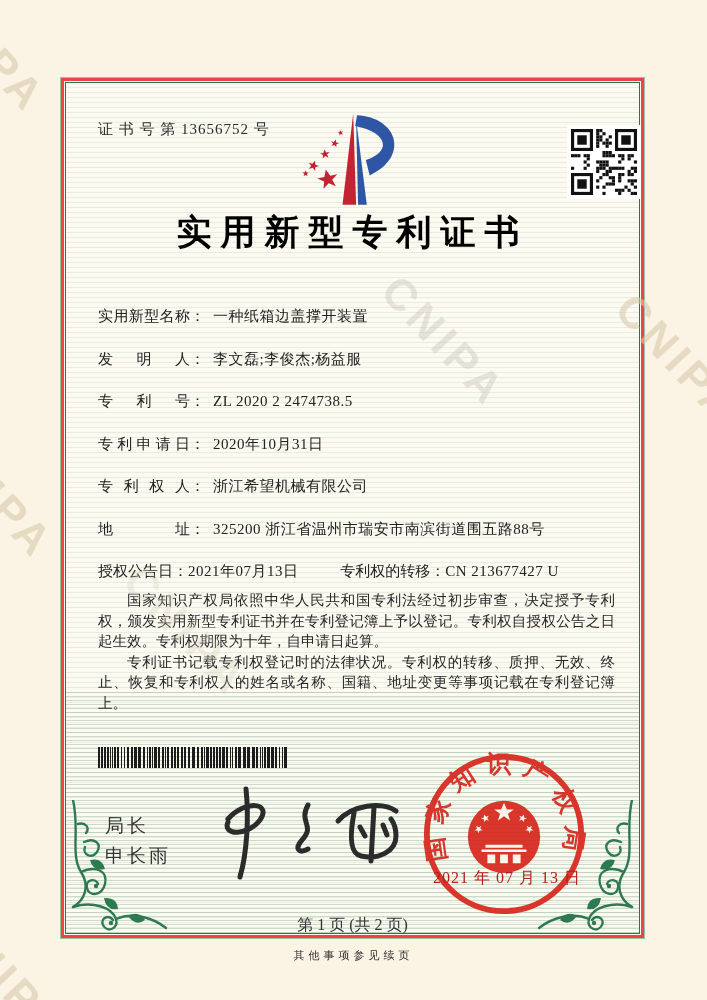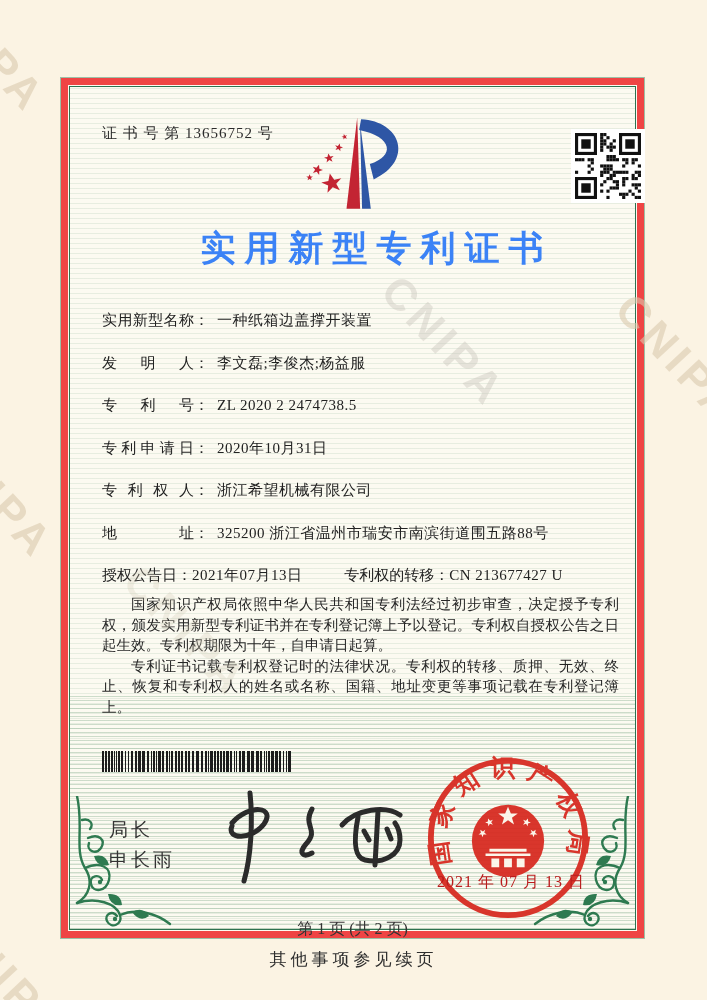--- a/index.html
+++ b/index.html
@@ -12,35 +12,35 @@
   .wm{
     position:absolute;z-index:0;pointer-events:none;
     font:700 44px "Liberation Sans","DejaVu Sans",sans-serif;
     letter-spacing:5px;color:rgba(219,201,174,.6);
     transform:rotate(47deg);transform-origin:left top;white-space:nowrap;
   }
   .wm.gray{color:rgba(200,195,185,.42);}
   .wm.faint{color:rgba(210,200,180,.28);}
   .frame{
     position:absolute;left:61px;top:78px;width:583px;height:860px;z-index:1;
-    border:7px solid #ef4444;background:#fcfaf1;box-sizing:border-box;
+    border:3px solid #ef4444;background:#fcfaf1;box-sizing:border-box;
     box-shadow:0 0 0 1px #9cc0a6;
   }
   .frame-inner-line{position:absolute;inset:1px;border:1px solid #2e7250;pointer-events:none;}
   .guilloche{position:absolute;left:2px;right:2px;top:2px;bottom:2px;
     background:repeating-linear-gradient(0deg, rgba(122,168,136,.16) 0 1px, transparent 1px 5px);
     pointer-events:none;}
   .guilloche-strong{position:absolute;left:2px;right:2px;top:610px;bottom:2px;
     background:repeating-linear-gradient(0deg, rgba(96,150,110,.30) 0 1px, transparent 1px 4px);
     pointer-events:none;}
   .cert-number{position:absolute;left:34px;top:39px;font-size:15px;letter-spacing:1px;color:#2b2b2b;}
   .logo{position:absolute;left:228px;top:26px;width:136px;height:108px;}
   .qr{position:absolute;left:503px;top:44px;width:66px;height:66px;background:#fff;padding:4px;}
-  .title{position:absolute;left:0;top:140px;width:100%;text-align:center;
-    font-size:35px;font-weight:700;letter-spacing:9px;color:#3b82f6;padding-left:24px;}
+  .title{position:absolute;left:0;top:128px;width:100%;text-align:center;
+    font-size:35px;font-weight:700;letter-spacing:9px;color:#000000;}
   .field-row{position:absolute;left:34px;font-size:15px;white-space:nowrap;color:#222;}
   .field-label{display:inline-block;width:92px;text-align:justify;text-align-last:justify;vertical-align:bottom;}
   .field-colon{display:inline-block;margin-right:8px;}
   .field-value{letter-spacing:.5px;}
   .grant-left{display:inline-block;text-align:right;}
   .grant-right{display:inline-block;margin-left:38px;}
   .body-text{position:absolute;left:34px;top:509px;width:517px;
     font-size:14.5px;line-height:20.6px;text-align:justify;color:#262626;}
   .body-text p{margin:0;text-indent:2em;}
   .barcode{position:absolute;left:34px;top:666px;width:192px;height:21px;}
@@ -48,21 +48,21 @@
     font-size:19px;letter-spacing:3px;color:#333;line-height:30px;}
   .signature{position:absolute;left:138px;top:698px;width:240px;height:105px;}
   .seal{position:absolute;left:357px;top:670px;width:166px;height:166px;opacity:.93;}
   .seal-date{position:absolute;left:363px;top:787px;width:160px;text-align:center;
     font-size:16px;letter-spacing:1px;color:#b91c1c;z-index:3;}
   .page-info{position:absolute;left:0;top:834px;width:100%;text-align:center;font-size:16px;color:#333;}
   .flourish{position:absolute;width:108px;height:132px;bottom:3px;}
   .flourish.bl{left:2px;}
   .flourish.br{right:2px;transform:scaleX(-1);}
   .footer-note{position:absolute;left:0;top:948px;width:100%;text-align:center;z-index:1;
-    font-size:17px;letter-spacing:4px;color:#2e2e2e;}
+    font-size:11px;letter-spacing:4px;color:#2e2e2e;}
 </style>
 </head>
 <body>
 
 <div class="wm" style="left:-52px;top:-28px;">CNIPA</div>
 <div class="wm gray" style="left:408px;top:266px;z-index:2;">CNIPA</div>
 <div class="wm" style="left:642px;top:284px;z-index:2;">CNIPA</div>
 <div class="wm" style="left:-44px;top:418px;">CNIPA</div>
 <div class="wm faint" style="left:150px;top:556px;z-index:2;">CNIPA</div>
 <div class="wm" style="left:-32px;top:902px;">CNIPA</div>

